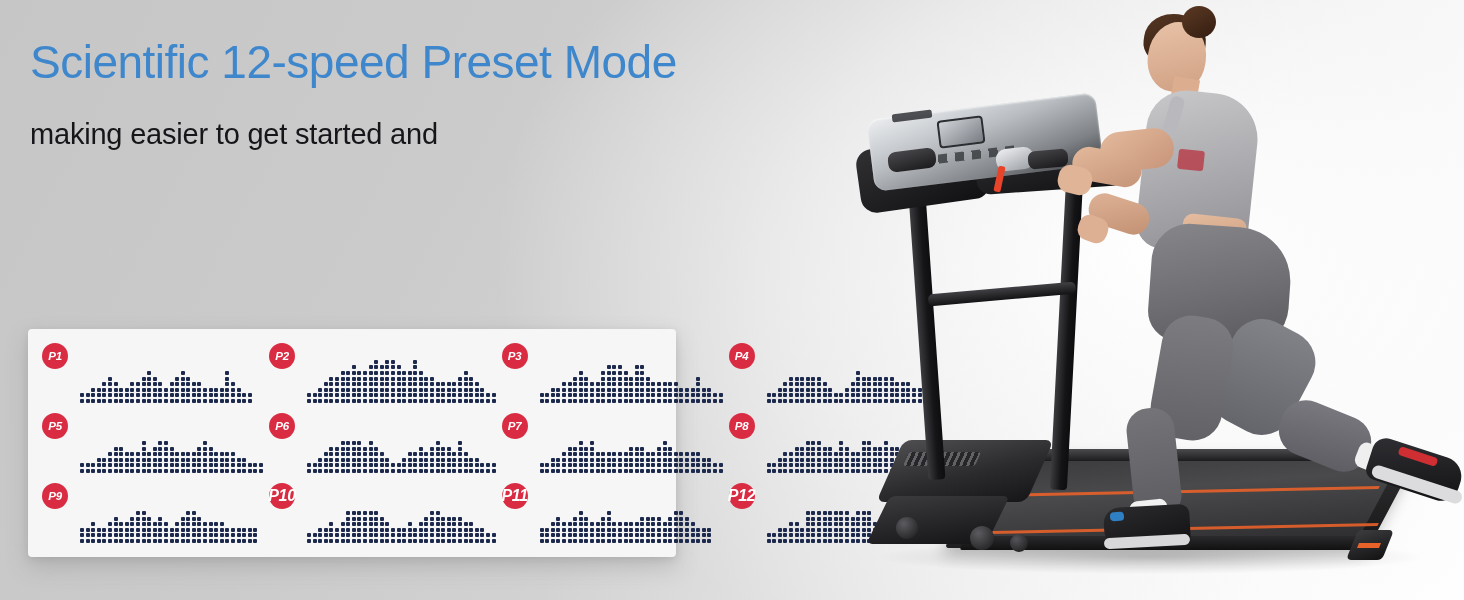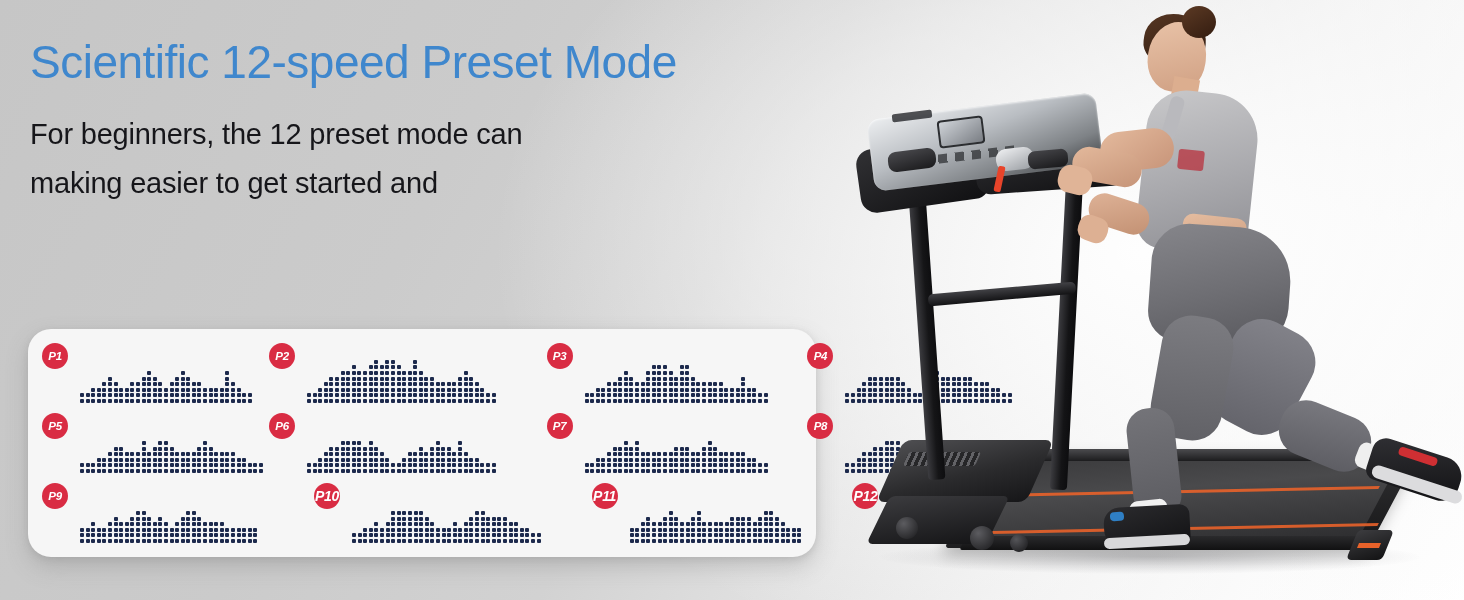--- a/index.html
+++ b/index.html
@@ -27,23 +27,23 @@
     position: absolute; left: 30px; top: 110px;
     width: 640px;
     font-size: 29px; line-height: 49px; color: #16161a;
     letter-spacing: -0.2px;
   }
   .body-copy div { white-space: nowrap; }
 
   
   .preset-card {
     position: absolute; left: 28px; top: 329px;
-    width: 788px; height: 228px;
+    width: 648px; height: 228px;
     background: #f6f6f6;
-    border-radius: 23px;
+    border-radius: 4px;
     box-shadow: 0 10px 22px rgba(120,120,120,0.30), 0 2px 6px rgba(140,140,140,0.25);
   }
   .preset-grid {
     position: absolute; inset: 0;
     display: grid;
     grid-template-columns: repeat(2, 1fr);
     grid-template-rows: repeat(3, 1fr);
     padding: 10px 6px 8px 8px;
   }
   .preset-cell {
@@ -54,21 +54,21 @@
     flex: 0 0 auto;
     width: 26px; height: 26px; border-radius: 50%;
     background: #d92c43;
     color: #ffffff;
     font-size: 11.5px; font-weight: 700; font-style: italic;
     display: flex; align-items: center; justify-content: center;
     letter-spacing: -0.3px;
     align-self: flex-start;
     margin-top: 4px;
   }
-  .badge.two-digit { font-size: 14px; margin-left: 45px; }
+  .badge.two-digit { font-size: 16px; }
   .matrix {
     flex: 1 1 auto;
     display: flex; align-items: flex-end; justify-content: flex-start;
     gap: 1.6px;
     height: 58px;
     padding-left: 6px;
   }
   .col { display: flex; flex-direction: column-reverse; gap: 1.6px; }
   .dot {
     width: 4px; height: 4px;
@@ -343,21 +343,20 @@
   }
 </style>
 </head>
 <body>
 
 <div id="root">
 
   <h1 class="headline">Scientific 12-speed Preset Mode</h1>
 
   <div class="body-copy">
-    <div>For beginners, the 12 preset mode can</div>
     <div>making easier to get started and</div>
   </div>
 
   <div class="preset-card">
     <div class="preset-grid" id="preset-grid" style="grid-template-columns: repeat(4, 1fr);">
         <div class="preset-cell">
           <div class="badge">P1</div>
           <div class="matrix">
             <div class="col">
               <span class="dot"></span>

